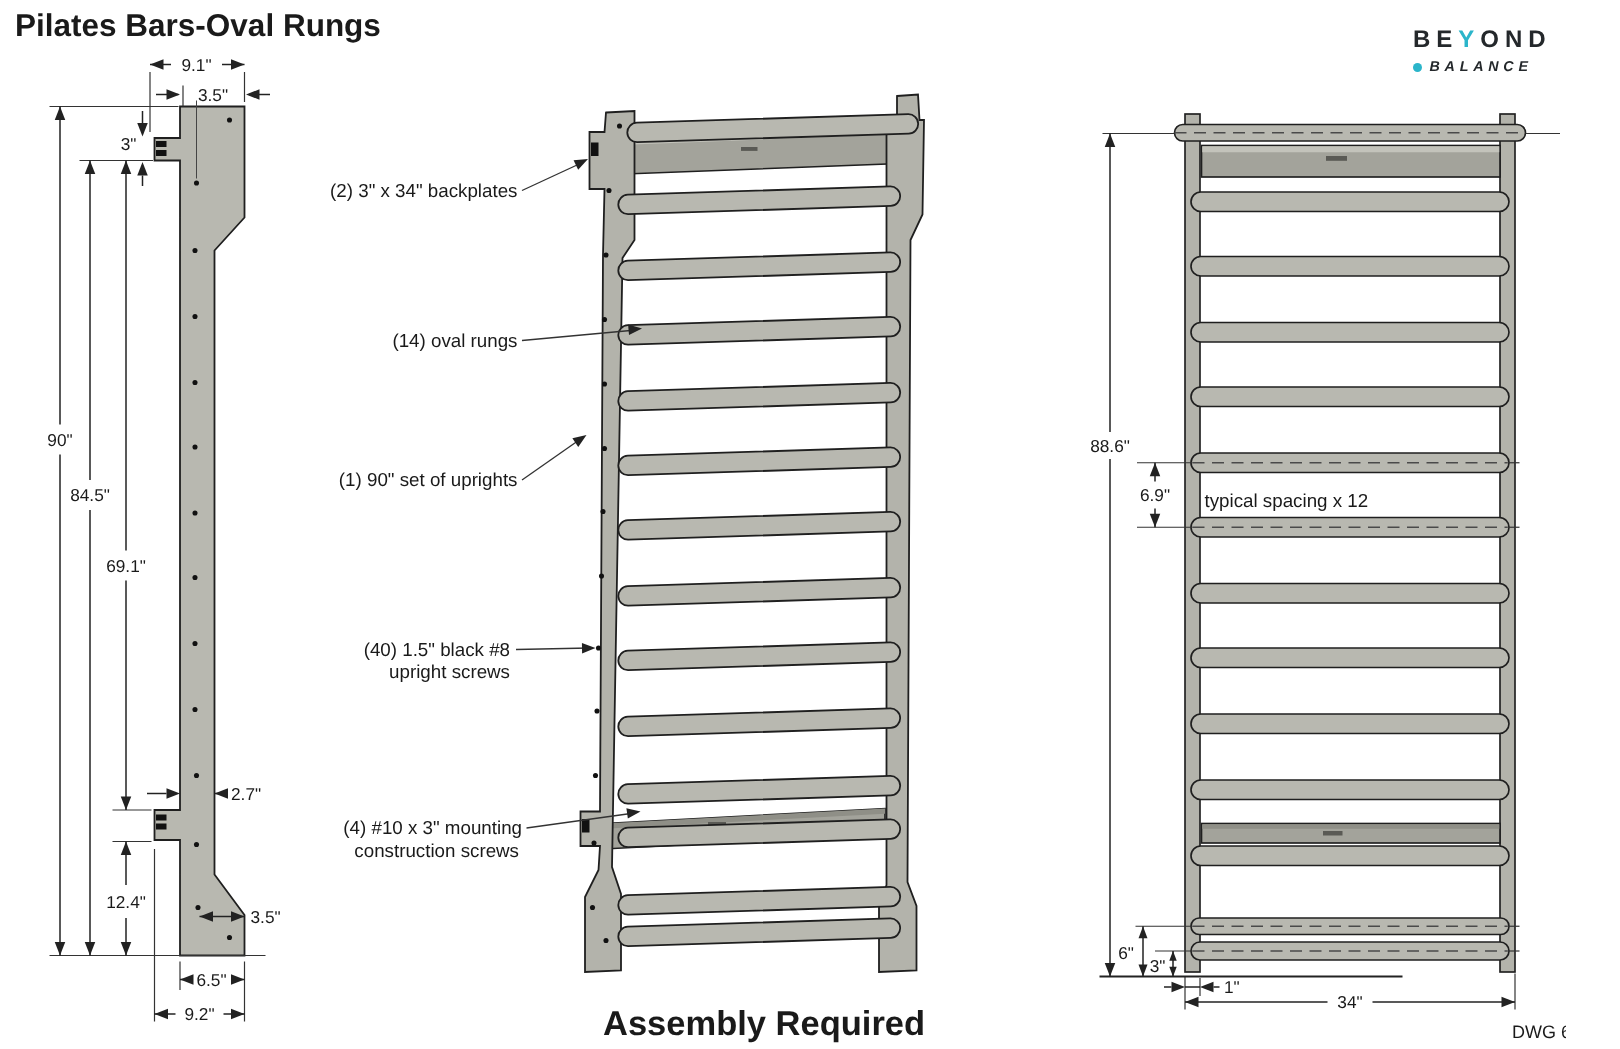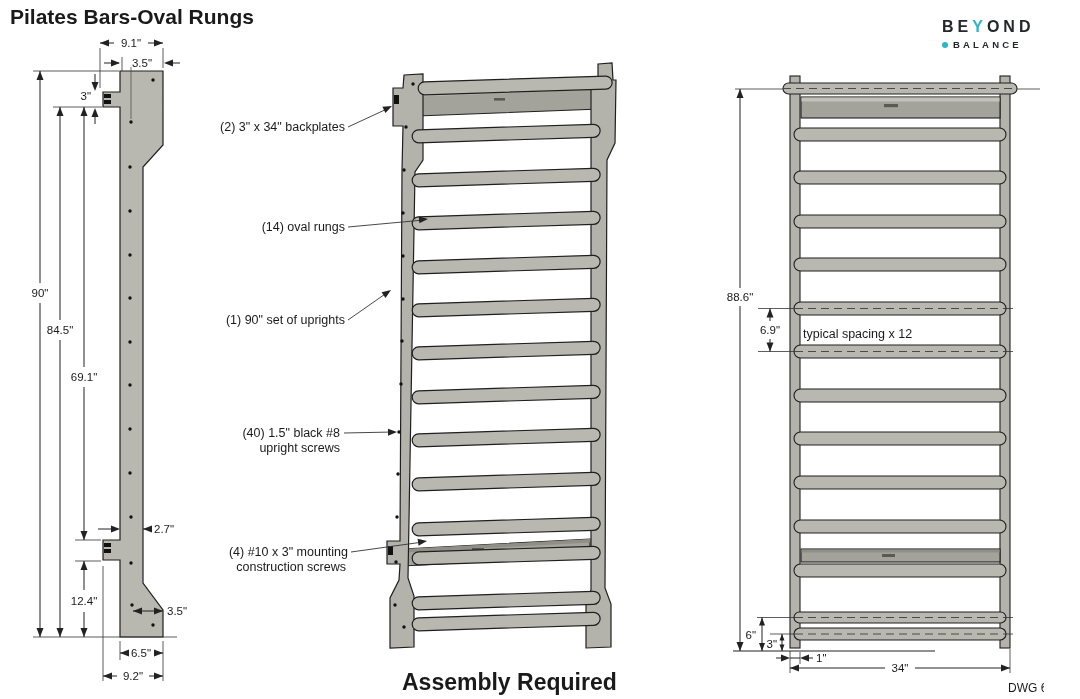--- a/index.html
+++ b/index.html
@@ -10,21 +10,21 @@
   .dim{font-size:11.5px;}
   .callout{font-size:12.5px;}
   .title-txt{font-size:21px;font-weight:700;}
   .assembly-txt{font-size:23px;font-weight:700;}
   .dwg-txt{font-size:12px;}
   .note-txt{font-size:12.5px;}
   
   .logo{position:absolute;left:942px;top:16px;width:135px;text-align:left;}
   .logo .line1{font-size:16px;font-weight:700;letter-spacing:4px;color:#24282b;line-height:22px;white-space:nowrap;}
   .logo .accent{color:#2bb5ca;}
-  .logo .line2{display:flex;align-items:center;margin-top:1px;}
+  .logo .line2{display:flex;align-items:center;margin-top:1px;font-style:italic;}
   .logo .dot{width:6px;height:6px;border-radius:50%;background:#2bb5ca;margin-right:5px;}
   .logo .balance{font-size:9.5px;font-weight:700;letter-spacing:3.2px;color:#24282b;}
 </style>
 </head>
 <body>
 
 <div class="canvas">
 
 <svg width="1080" height="699" viewBox="0 0 1080 699">
 

